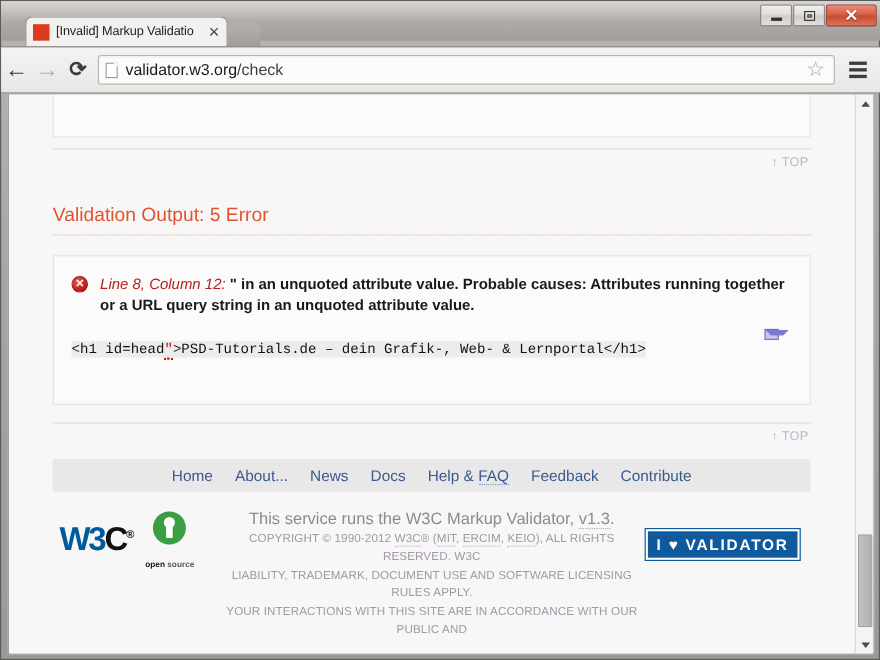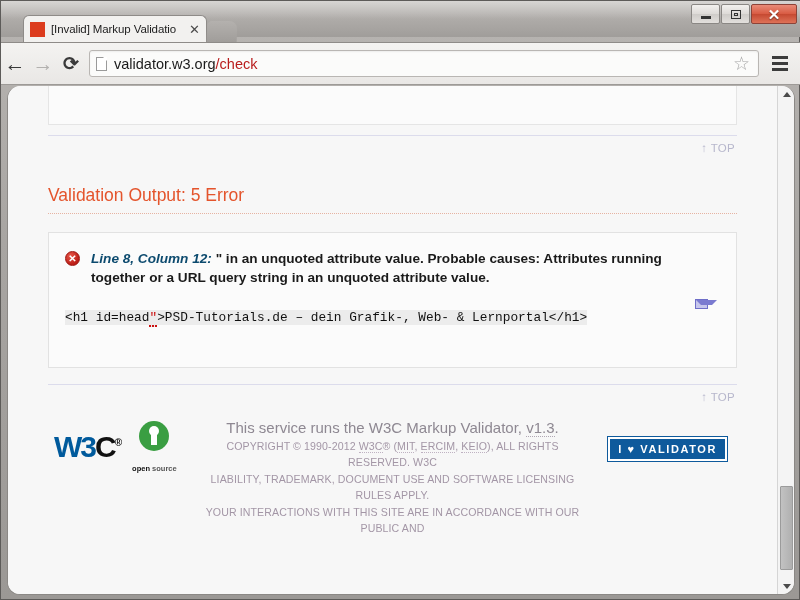--- a/index.html
+++ b/index.html
@@ -86,34 +86,33 @@
   .page-icon {
     width: 11px; height: 14px; border: 1px solid #9a9a9a; background: #fff;
     margin-right: 7px; position: relative; flex:none;
   }
   .page-icon:after {
     content:''; position:absolute; right:-1px; top:-1px;
     border-left:4px solid transparent; border-top:4px solid #fff;
     border-right:0; border-bottom:0;
   }
   .url { font-size: 14.5px; color: #1a1a1a; flex:1; white-space:nowrap; overflow:hidden;}
-  .url .dim { color: #b91c1c; }
+  .url .dim { color: #404040; }
   .star { font-size: 19px; color: #a6a6a6; line-height:1; margin-right: 2px; }
   .menu-btn { width: 30px; height: 28px; display:flex; flex-direction:column;
               align-items:center; justify-content:center; margin-right: 6px; }
   .menu-btn i { display:block; width: 16px; height: 2.5px; background:#3c3c3c; margin: 1.8px 0; }
 
   
   .viewport {
     position: absolute; left: 6px; top: 85px; width: 788px; height: 509px;
     background: #f7f7f7; overflow: hidden;
     border-left: 1px solid #8b8885;
     border-right: 1px solid #8b8885;
     border-bottom: 1px solid #8b8885;
-    border-radius: 13px;
   }
   .page {
     position: absolute; left: 0; top: 0; width: 769px; height: 509px;
     background: #f7f7f7; color: #222;
     font-family: "Liberation Sans", sans-serif;
   }
 
   
   .scrollbar {
     position: absolute; right: 0; top: 0; width: 17px; height: 509px;
@@ -166,21 +165,21 @@
   }
   .err-icon {
     position: absolute; left: 0; top: 2px;
     width: 15px; height: 15px; border-radius: 50%;
     background: radial-gradient(circle at 35% 30%, #e8584a, #bb1d16 70%);
     border: 1px solid #9c140f;
     color: #fff; font-size: 10px; font-weight: bold;
     display: flex; align-items: center; justify-content: center;
     line-height: 1;
   }
-  .errmsg .loc { font-style: italic; font-weight: bold; color:#0c4a6e; }
+  .errmsg .loc { font-style: italic; font-weight: normal; color:#b91c1c; }
   .codeline {
     margin-top: 22px; font-family: "Liberation Mono", monospace;
     font-size: 12.8px; color: #111; white-space: pre;
   }
   .codeline span.bg { background: #ececec; }
   .codeline .hl { color: #cc1111; border-bottom: 2px dotted #cc1111; background:#ececec; }
   .mail-icon {
     position: absolute; right: 28px; top: 66px;
     width: 13px; height: 10px;
     border: 1px solid #6e6ec8; background: #c6c6ec;
@@ -229,21 +228,21 @@
     content:''; position:absolute; left:50%; top:12px; margin-left:-3px;
     width:6px; height:12px; background:#fff;
   }
   .os-text { font-size: 7.5px; font-weight: bold; margin-top:13px; }
   .os-text .open { color:#111; }
   .os-text .source { color:#555; }
 
   .validator-badge {
     position: absolute; right: 10px; top: 18px;
     background: #0e5a9c; color: #fff;
-    font-size: 11px; font-weight: bold; letter-spacing: 1.6px;
+    font-size: 14px; font-weight: bold; letter-spacing: 1.6px;
     padding: 4px 8px; border: 2px solid #fff; outline: 1px solid #0e5a9c;
     font-family: "Liberation Sans", sans-serif;
   }
 </style>
 </head>
 <body>
 
 <div class="window">
 
   <div class="titlebar">
@@ -306,20 +305,29 @@
           <div class="errmsg">
             <span class="err-icon">✕</span><span class="loc">Line 8, Column 12</span><span class="loc">:</span> <span>" in an unquoted attribute value. Probable causes: Attributes running together or a URL query string in an unquoted attribute value.</span>
           </div>
           <div class="codeline"><span class="bg">&lt;h1 id=head</span><span class="hl">"</span><span class="bg">&gt;PSD-Tutorials.de – dein Grafik-, Web- &amp; Lernportal&lt;/h1&gt;</span></div>
           <a class="mail-icon"></a>
         </div>
 
         <hr class="soft" style="margin-top:16px">
         <div class="toplink">↑ TOP</div>
 
+        <div class="navbar">
+          <a href="#">Home</a>
+          <a href="#">About...</a>
+          <a href="#">News</a>
+          <a href="#">Docs</a>
+          <a href="#"><span>Help &amp; </span><span class="abbr">FAQ</span></a>
+          <a href="#">Feedback</a>
+          <a href="#">Contribute</a>
+        </div>
 
         <div class="footer">
 
           <div class="logos">
             <div class="w3c-logo"><span class="w3">W3</span><span class="c">C</span><span class="reg">®</span></div>
             <div class="os-logo">
               <div class="os-circle"></div>
               <div class="os-text"><span class="open">open</span><span class="source"> source</span></div>
             </div>
           </div>

